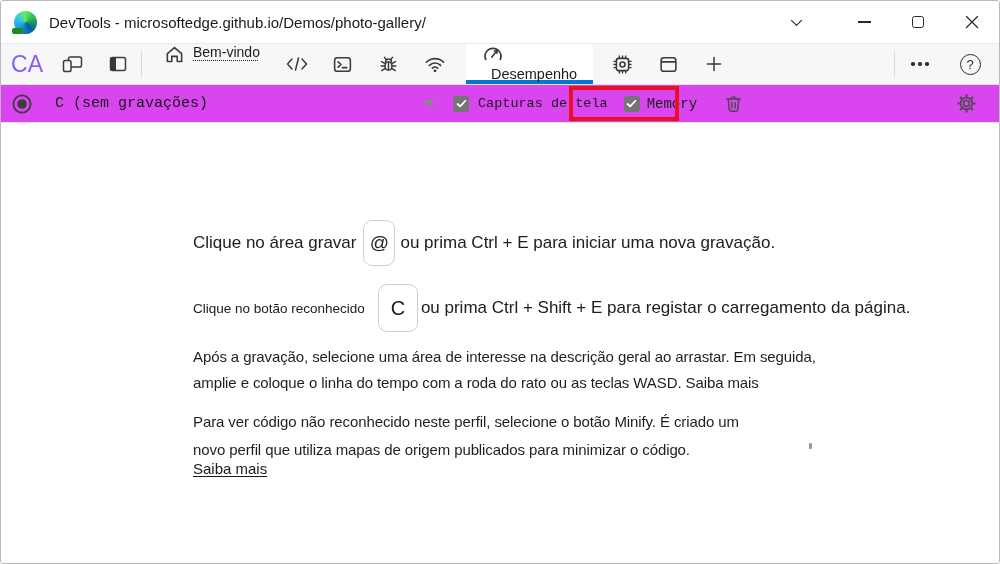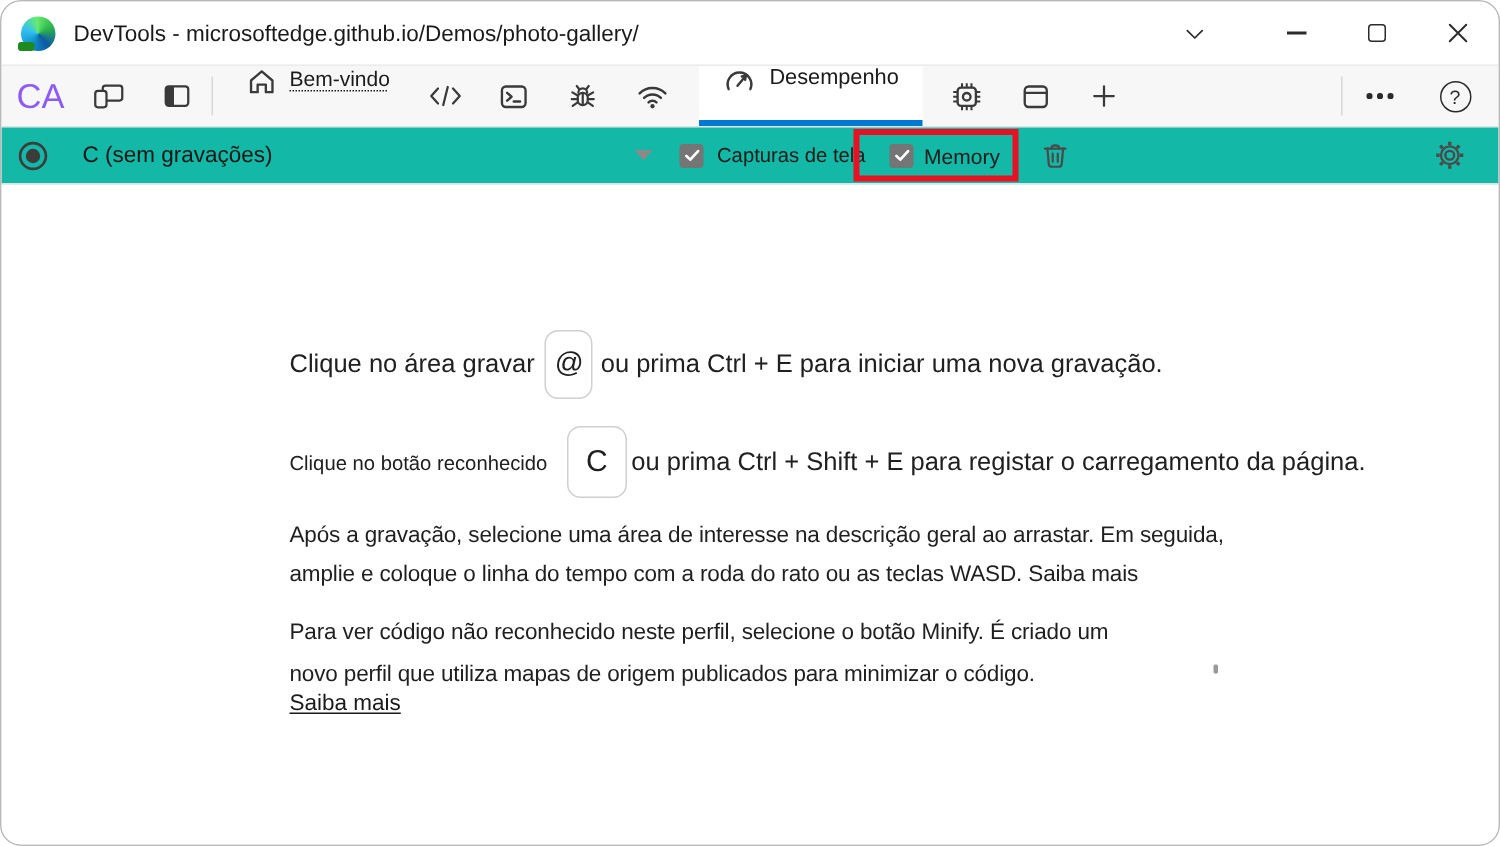--- a/index.html
+++ b/index.html
@@ -1,18 +1,18 @@
 <!DOCTYPE html>
 <html><head>
 <meta charset="utf-8">
 <style>
   html,body{margin:0;padding:0;background:#fff;font-family:"Liberation Sans",sans-serif;}
   *{box-sizing:border-box;}
   .window{position:relative;width:1000px;height:564px;background:#fff;border:1px solid #b9b9b9;
-          border-radius:14px;overflow:hidden;color:#1b1b1b;}
+          border-radius:3px;overflow:hidden;color:#1b1b1b;}
   
   .titlebar{height:42px;display:flex;align-items:center;background:#fff;}
   .edge-logo{width:23px;height:23px;margin-left:13px;border-radius:50%;position:relative;flex:0 0 auto;
      background:conic-gradient(from 140deg,#0c59a4,#1197d2 80deg,#35c1f1 150deg,#66eb6e 215deg,#2bb24c 285deg,#0c59a4 360deg);}
   .edge-logo::after{content:"";position:absolute;left:-2px;bottom:0;width:11px;height:6px;background:#1f8a1f;border-radius:2px;}
   .window-title{margin-left:12px;font-size:15px;color:#1a1a1a;white-space:nowrap;}
   .titlebar-spacer{flex:1;}
   .cap-btn{width:54px;height:42px;display:flex;align-items:center;justify-content:center;}
   .cap-btn.caret{width:50px;margin-right:16px;}
   .min-glyph{width:13px;height:1.5px;background:#2b2b2b;}
@@ -20,29 +20,29 @@
   
   .toolbar{height:42px;display:flex;align-items:stretch;background:#f7f7f7;
            border-top:1px solid #ebebeb;border-bottom:1px solid #e1e1e1;}
   .tbtn{display:flex;align-items:center;justify-content:center;width:46px;height:100%;}
   .inspect-btn{width:44px;margin-left:4px;font-size:23px;color:#8b5cf6;}
   .vsep{width:1px;background:#d8d8d8;align-self:center;height:26px;flex:0 0 auto;}
   .tab{display:flex;align-items:flex-start;padding:0 14px;height:100%;}
   .tab .tab-label{margin-left:8px;font-size:14px;color:#1b1b1b;white-space:nowrap;}
   .tab.welcome{margin-left:8px;}
   .tab.welcome .tab-label{text-decoration:underline dotted 1px;text-underline-offset:3px;}
-  .tab.active{background:#fff;border-bottom:4px solid #0078d4;padding:0 16px;margin-left:8px;}
+  .tab.active{background:#fff;border-bottom:4px solid #0078d4;padding:0 16px;margin-left:8px;flex-direction:column;}
   .tab.active .tab-label{margin-left:9px;font-size:14.5px;}
   .toolbar-spacer{flex:1;}
   .dots{display:flex;gap:3.5px;}
   .dots i{width:3.5px;height:3.5px;border-radius:50%;background:#2b2b2b;}
   .help-circle{width:21px;height:21px;border:1.6px solid #2b2b2b;border-radius:50%;
                display:flex;align-items:center;justify-content:center;font-size:13px;color:#2b2b2b;}
   
-  .perfbar{height:38px;display:flex;align-items:center;background:#14b8a6;border-bottom:1px solid #e1e1e1;}
+  .perfbar{height:38px;display:flex;align-items:center;background:#d946ef;border-bottom:1px solid #e1e1e1;font-family:Liberation Mono, monospace;}
   .record-btn{margin-left:10px;display:flex;align-items:center;}
   .recordings-label{margin-left:22px;width:360px;font-size:15px;color:#161616;white-space:nowrap;overflow:hidden;}
   .caret-down{margin-left:8px;width:0;height:0;border-left:6px solid transparent;border-right:6px solid transparent;
               border-top:7px solid #8a8a8a;}
   .checkbox{width:16px;height:16px;background:#757575;border-radius:2.5px;display:flex;align-items:center;justify-content:center;flex:0 0 auto;}
   .cb1{margin-left:18px;}
   .cb-label{margin-left:9px;font-size:13.5px;color:#1b1b1b;white-space:nowrap;}
   .cb2{margin-left:16px;}
   .cb-label.memory{margin-left:7px;font-size:14px;}
   .trash-btn{margin-left:26px;display:flex;align-items:center;}

